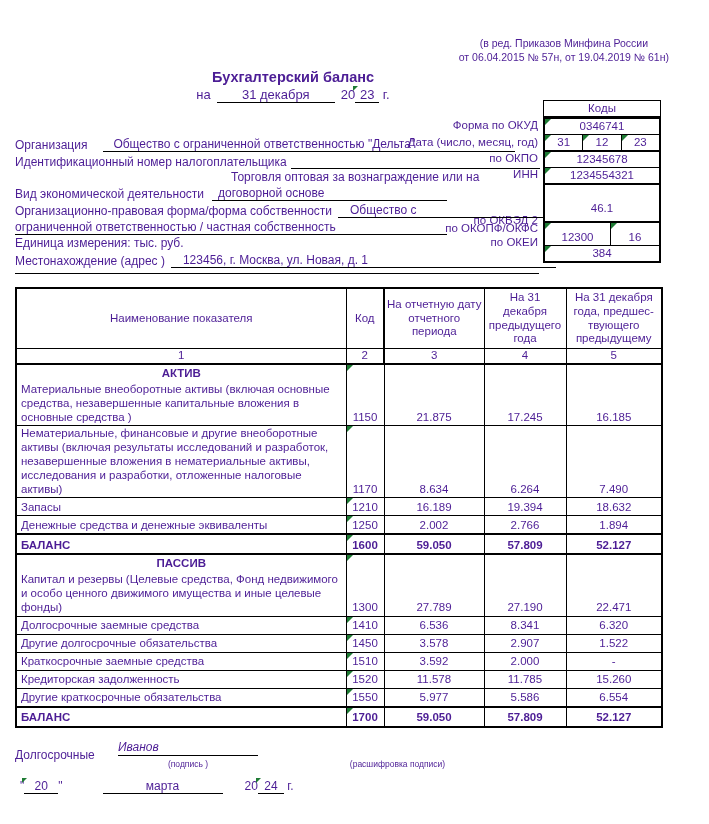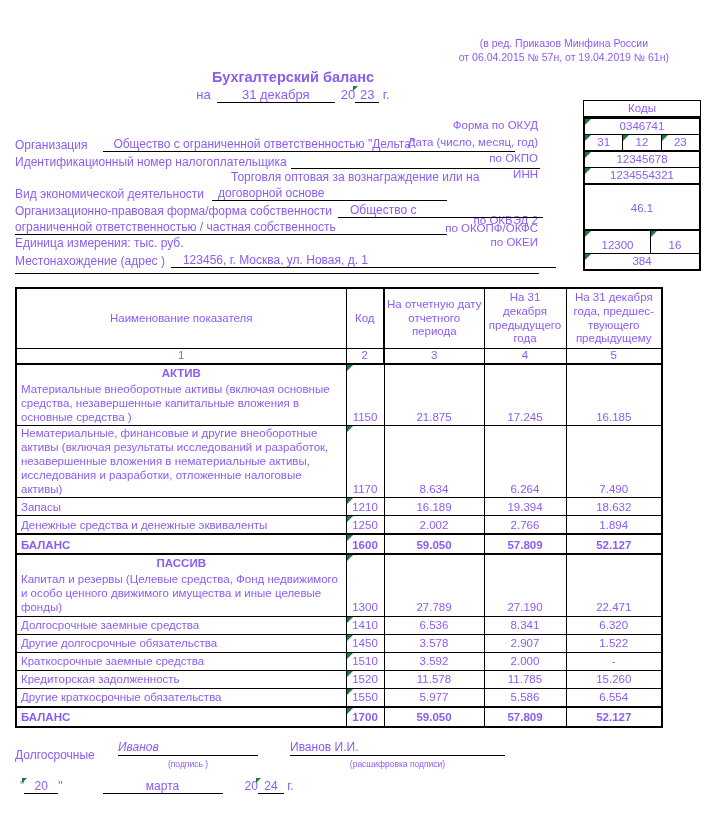--- a/index.html
+++ b/index.html
@@ -1,46 +1,46 @@
 <!DOCTYPE html>
 <html><head>
 <meta charset="utf-8">
 <style>
   html,body{margin:0;padding:0;background:#fff;}
-  .page{position:relative;width:709px;height:824px;background:#fff;color:#8b5cf6;
+  .page{position:relative;width:709px;height:824px;background:#fff;color:#4c1d95;
         font-family:"Liberation Sans",sans-serif;overflow:hidden;}
 
   
   .edition-note{position:absolute;top:37px;right:40px;font-size:10.5px;line-height:1.3;text-align:center;}
 
   
   .doc-title{position:absolute;top:69px;left:113px;width:360px;text-align:center;font-weight:bold;font-size:14.5px;}
   .doc-subtitle{position:absolute;top:87px;left:113px;width:360px;text-align:center;font-weight:normal;font-size:13px;white-space:nowrap;}
   .u{display:inline-block;border-bottom:1px solid #000;text-align:center;position:relative;}
   .u-date{width:118px;margin:0 6px;}
   .u-year{width:24px;}
   .tri{position:absolute;top:0;left:0;width:0;height:0;
        border-top:6px solid #1e7b34;border-right:6px solid transparent;}
   .tri-sm{position:absolute;top:-1px;left:-2px;width:0;height:0;
        border-top:5px solid #1e7b34;border-right:5px solid transparent;}
 
   
   .code-label{position:absolute;right:171px;font-size:11.5px;white-space:nowrap;}
 
   
-  .codes-box{position:absolute;left:543px;top:100px;width:118px;font-size:11.5px;text-align:center;margin-left:40px;}
+  .codes-box{position:absolute;left:543px;top:100px;width:118px;font-size:11.5px;text-align:center;}
   .codes-header{border:1px solid #000;height:15px;line-height:15px;}
   .codes-main{border:2px solid #000;}
   .cb-row{position:relative;border-top:1px solid #000;height:15px;line-height:15px;}
   .codes-main .cb-row:first-child{border-top:none;}
   .cb-okpo{border-top:2px solid #000;}
   .cb-flex{display:flex;align-items:stretch;}
   .cb-cell{position:relative;flex:1;border-left:1px solid #000;}
   .cb-cell:first-child{border-left:none;}
-  .cb-okved{height:30px;border-top:2px solid #000;display:flex;align-items:flex-end;justify-content:center;padding-bottom:14px;line-height:13px;}
+  .cb-okved{height:30px;border-top:2px solid #000;display:flex;align-items:flex-end;justify-content:center;padding-bottom:6px;line-height:13px;}
   .cb-okopf{height:22px;border-top:2px solid #000;}
   .cb-okopf .cb-cell{display:flex;align-items:flex-end;justify-content:center;padding-bottom:1px;line-height:13px;}
   .cb-okopf .cb-cell.w57{flex:0 0 57%;}
 
   
   .info-line{position:absolute;font-size:12px;white-space:nowrap;}
   .u-left{display:inline-block;border-bottom:1px solid #000;text-align:left;vertical-align:bottom;height:14px;}
   .rule{position:absolute;border-bottom:1px solid #000;height:12px;}
 
   
@@ -268,20 +268,19 @@
           <td class="c-val">59.050</td>
           <td class="c-val">57.809</td>
           <td class="c-val">52.127</td>
         </tr>
       </tbody>
   </table>
 
   <div class="footer-leader">Долгосрочные</div>
   <div class="sig-line" style="left:118px;top:740px;width:140px;font-style:italic">Иванов</div>
   <div class="sig-caption" style="left:118px;top:759px;width:140px">(подпись )</div>
-  <div class="sig-line" style="left:290px;top:740px;width:215px">Иванов И.И.</div>
   <div class="sig-caption" style="left:290px;top:759px;width:215px">(расшифровка подписи)</div>
 
   <div class="date-line">
     <span>"</span><span class="u u-day"><i class="tri-sm"></i><span>20</span></span><span>"</span><span class="u u-month">марта</span><span style="margin-left:22px">20</span><span class="u u-year2"><i class="tri-sm"></i><span>24</span></span>&nbsp;<span>г.</span>
   </div>
 
 </div>
 
 </body></html>

